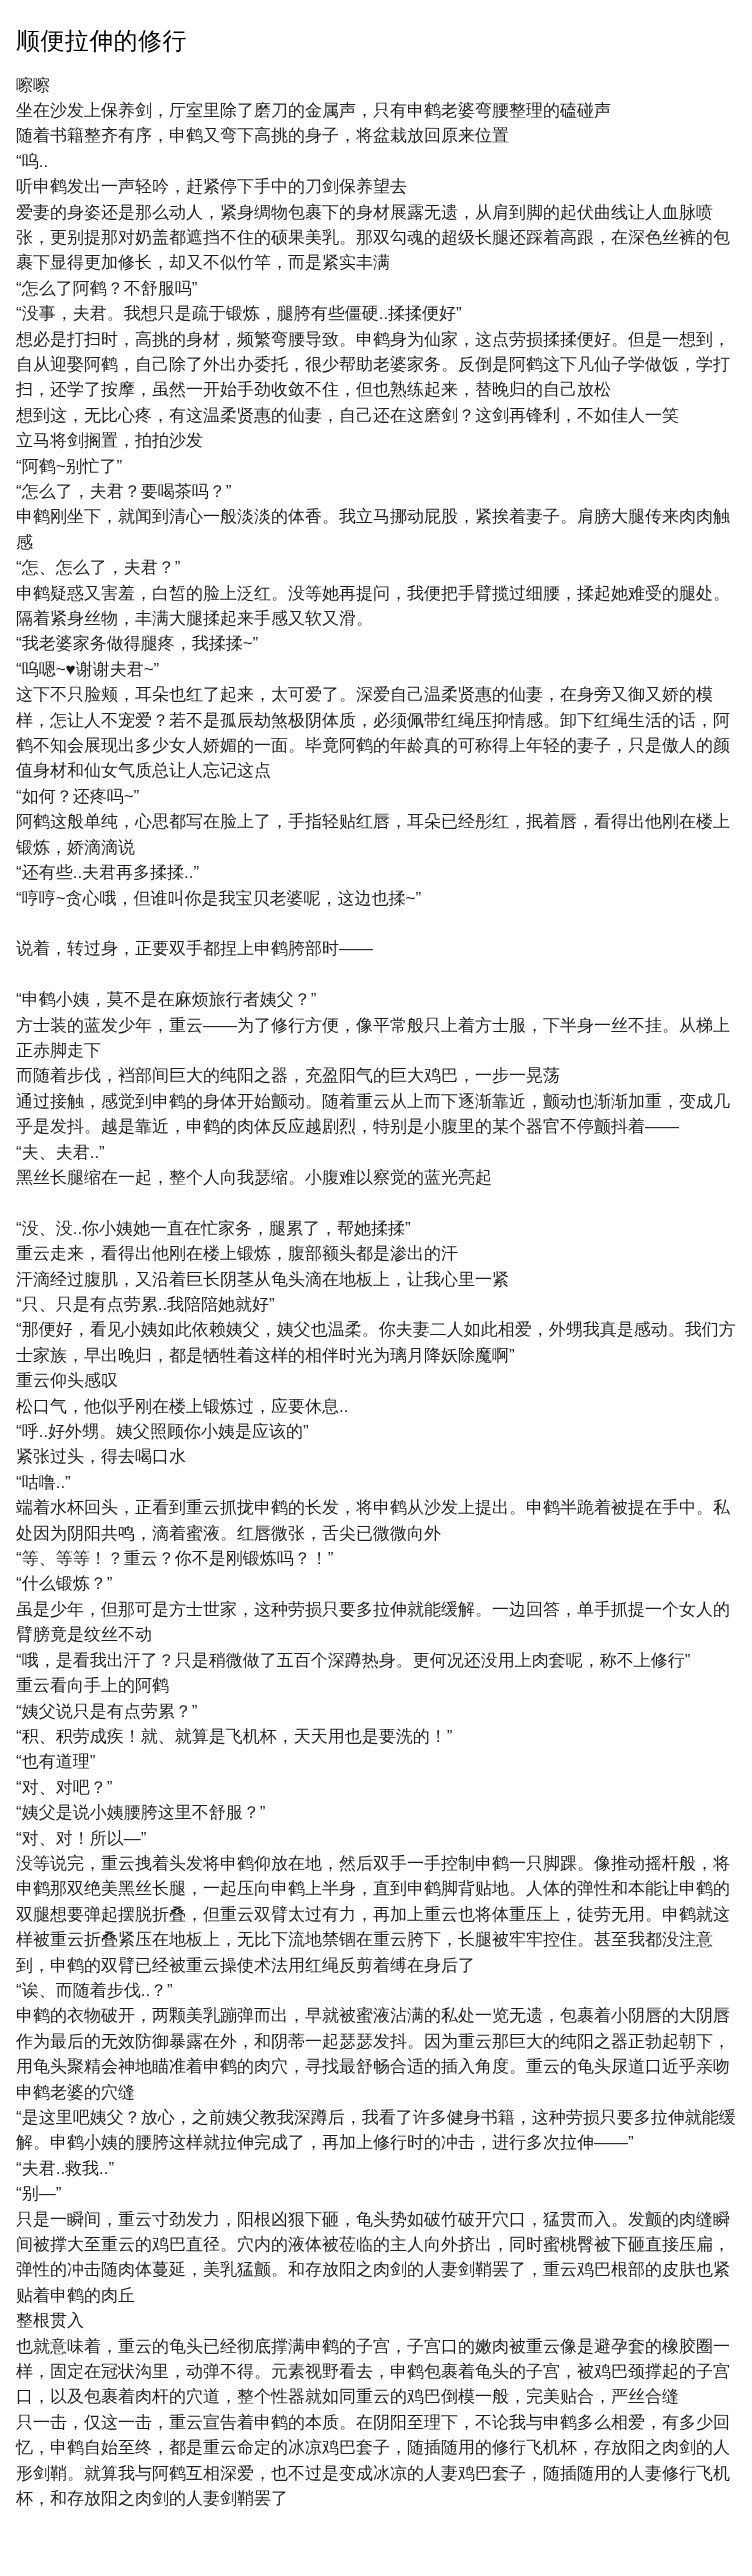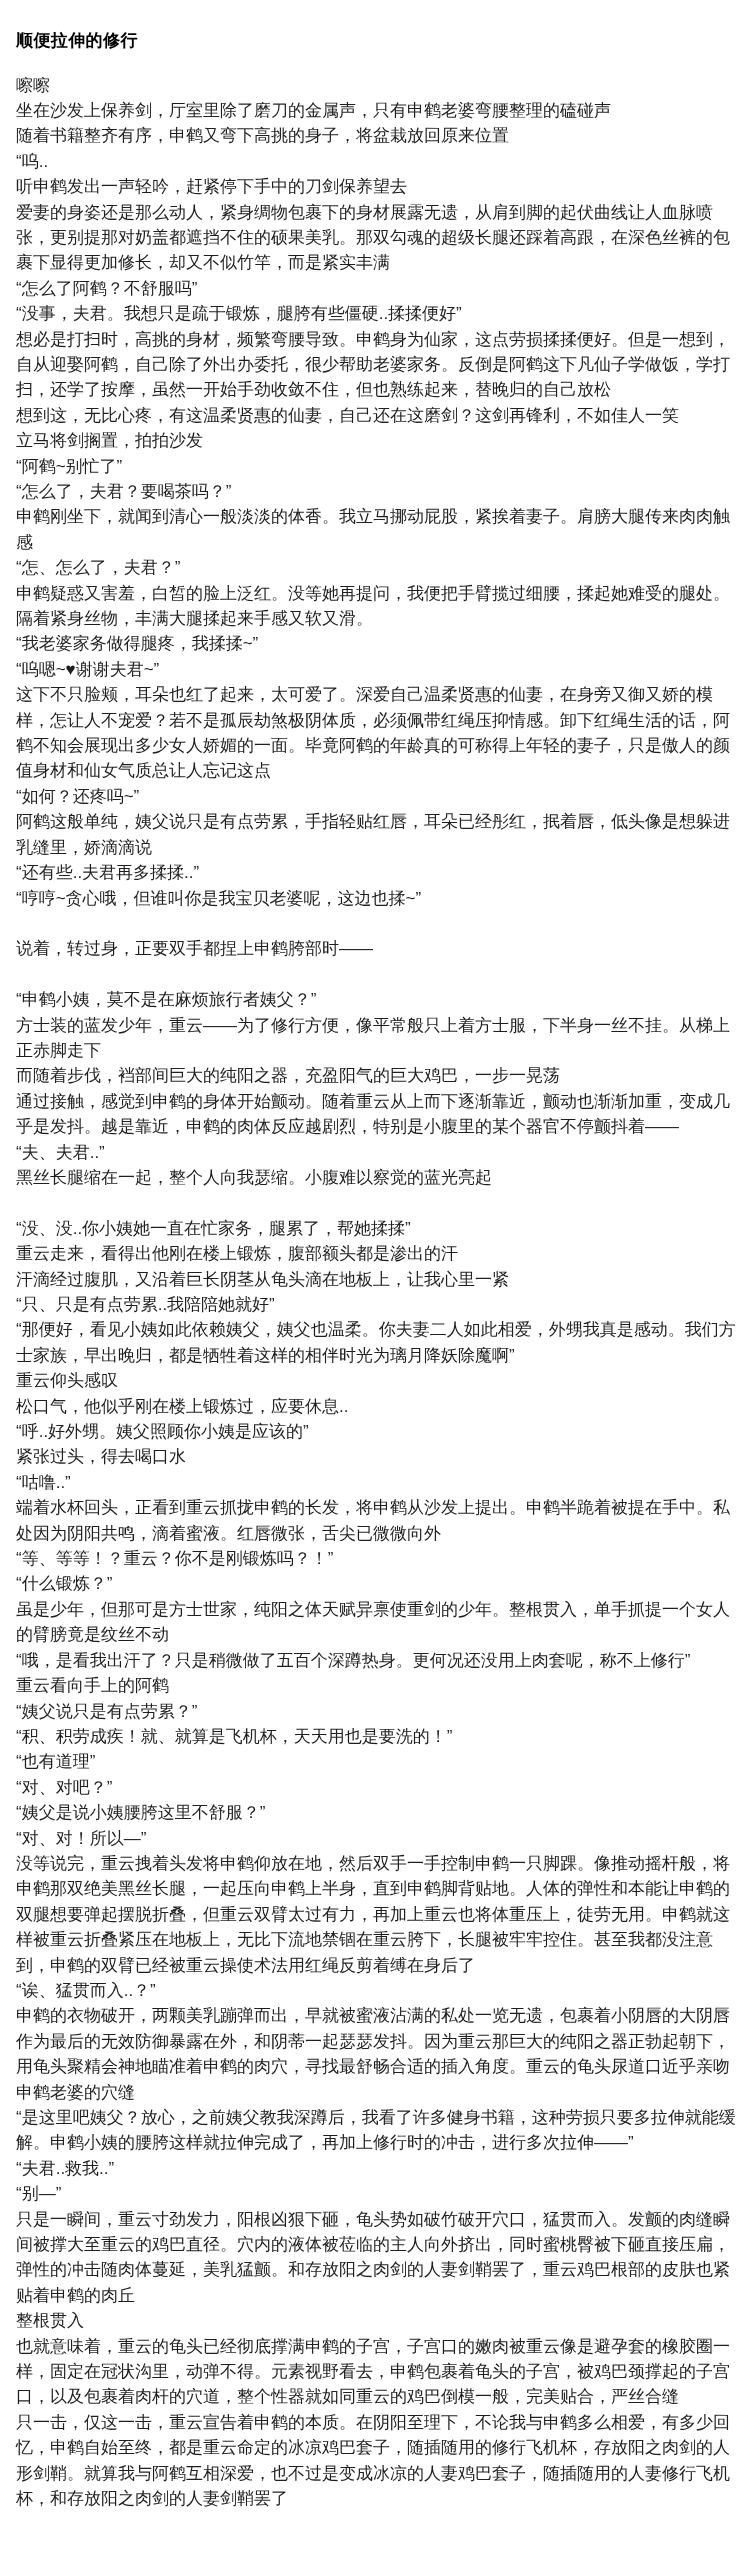--- a/index.html
+++ b/index.html
@@ -9,23 +9,23 @@
   }
   .page {
     width: 752px;
     box-sizing: border-box;
     padding: 28px 16px 23px 16px;
     background: #ffffff;
     font-family: "Liberation Sans", "DejaVu Sans", sans-serif;
   }
   h1.title {
     margin: 0 0 18.5px 0;
-    font-size: 17px;
+    font-size: 24px;
     line-height: 26px;
-    font-weight: 700;
+    font-weight: 400;
     color: #000000;
     letter-spacing: 0.4px;
   }
   .content p {
     margin: 0;
     font-size: 17px;
     line-height: 25.4px;
     min-height: 25.4px;
     color: #1f1f1f;
     font-weight: 400;
@@ -52,21 +52,21 @@
       <p>立马将剑搁置，拍拍沙发</p>
       <p>“阿鹤~别忙了”</p>
       <p>“怎么了，夫君？要喝茶吗？”</p>
       <p>申鹤刚坐下，就闻到清心一般淡淡的体香。我立马挪动屁股，紧挨着妻子。肩膀大腿传来肉肉触感</p>
       <p>“怎、怎么了，夫君？”</p>
       <p>申鹤疑惑又害羞，白皙的脸上泛红。没等她再提问，我便把手臂揽过细腰，揉起她难受的腿处。隔着紧身丝物，丰满大腿揉起来手感又软又滑。</p>
       <p>“我老婆家务做得腿疼，我揉揉~”</p>
       <p>“呜嗯~♥谢谢夫君~”</p>
       <p>这下不只脸颊，耳朵也红了起来，太可爱了。深爱自己温柔贤惠的仙妻，在身旁又御又娇的模样，怎让人不宠爱？若不是孤辰劫煞极阴体质，必须佩带红绳压抑情感。卸下红绳生活的话，阿鹤不知会展现出多少女人娇媚的一面。毕竟阿鹤的年龄真的可称得上年轻的妻子，只是傲人的颜值身材和仙女气质总让人忘记这点</p>
       <p>“如何？还疼吗~”</p>
-      <p>阿鹤这般单纯，姨父说只是有点劳累，手指轻贴红唇，耳朵已经彤红，抿着唇，低头像是想躲进乳缝里，娇滴滴说</p>
+      <p>阿鹤这般单纯，心思都写在脸上了，手指轻贴红唇，耳朵已经彤红，抿着唇，看得出他刚在楼上锻炼，娇滴滴说</p>
       <p>“还有些..夫君再多揉揉..”</p>
       <p>“哼哼~贪心哦，但谁叫你是我宝贝老婆呢，这边也揉~”</p>
       <p>&nbsp;</p>
       <p>说着，转过身，正要双手都捏上申鹤胯部时——</p>
       <p>&nbsp;</p>
       <p>“申鹤小姨，莫不是在麻烦旅行者姨父？”</p>
       <p>方士装的蓝发少年，重云——为了修行方便，像平常般只上着方士服，下半身一丝不挂。从梯上正赤脚走下</p>
       <p>而随着步伐，裆部间巨大的纯阳之器，充盈阳气的巨大鸡巴，一步一晃荡</p>
       <p>通过接触，感觉到申鹤的身体开始颤动。随着重云从上而下逐渐靠近，颤动也渐渐加重，变成几乎是发抖。越是靠近，申鹤的肉体反应越剧烈，特别是小腹里的某个器官不停颤抖着——</p>
       <p>“夫、夫君..”</p>
@@ -78,31 +78,31 @@
       <p>“只、只是有点劳累..我陪陪她就好”</p>
       <p>“那便好，看见小姨如此依赖姨父，姨父也温柔。你夫妻二人如此相爱，外甥我真是感动。我们方士家族，早出晚归，都是牺牲着这样的相伴时光为璃月降妖除魔啊”</p>
       <p>重云仰头感叹</p>
       <p>松口气，他似乎刚在楼上锻炼过，应要休息..</p>
       <p>“呼..好外甥。姨父照顾你小姨是应该的”</p>
       <p>紧张过头，得去喝口水</p>
       <p>“咕噜..”</p>
       <p>端着水杯回头，正看到重云抓拢申鹤的长发，将申鹤从沙发上提出。申鹤半跪着被提在手中。私处因为阴阳共鸣，滴着蜜液。红唇微张，舌尖已微微向外</p>
       <p>“等、等等！？重云？你不是刚锻炼吗？！”</p>
       <p>“什么锻炼？”</p>
-      <p>虽是少年，但那可是方士世家，纯阳之体天赋异禀使重剑的少年。整根贯入，单手抓提一个女人的臂膀竟是纹丝不动</p>
+      <p>虽是少年，但那可是方士世家，这种劳损只要多拉伸就能缓解。一边回答，单手抓提一个女人的臂膀竟是纹丝不动</p>
       <p>“哦，是看我出汗了？只是稍微做了五百个深蹲热身。更何况还没用上肉套呢，称不上修行”</p>
       <p>重云看向手上的阿鹤</p>
       <p>“姨父说只是有点劳累？”</p>
       <p>“积、积劳成疾！就、就算是飞机杯，天天用也是要洗的！”</p>
       <p>“也有道理”</p>
       <p>“对、对吧？”</p>
       <p>“姨父是说小姨腰胯这里不舒服？”</p>
       <p>“对、对！所以—”</p>
       <p>没等说完，重云拽着头发将申鹤仰放在地，然后双手一手控制申鹤一只脚踝。像推动摇杆般，将申鹤那双绝美黑丝长腿，一起压向申鹤上半身，直到申鹤脚背贴地。人体的弹性和本能让申鹤的双腿想要弹起摆脱折叠，但重云双臂太过有力，再加上重云也将体重压上，徒劳无用。申鹤就这样被重云折叠紧压在地板上，无比下流地禁锢在重云胯下，长腿被牢牢控住。甚至我都没注意到，申鹤的双臂已经被重云操使术法用红绳反剪着缚在身后了</p>
-      <p>“诶、猛贯而入..？”</p>
+      <p>“诶、而随着步伐..？”</p>
       <p>申鹤的衣物破开，两颗美乳蹦弹而出，早就被蜜液沾满的私处一览无遗，包裹着小阴唇的大阴唇作为最后的无效防御暴露在外，和阴蒂一起瑟瑟发抖。因为重云那巨大的纯阳之器正勃起朝下，用龟头聚精会神地瞄准着申鹤的肉穴，寻找最舒畅合适的插入角度。重云的龟头尿道口近乎亲吻申鹤老婆的穴缝</p>
       <p>“是这里吧姨父？放心，之前姨父教我深蹲后，我看了许多健身书籍，这种劳损只要多拉伸就能缓解。申鹤小姨的腰胯这样就拉伸完成了，再加上修行时的冲击，进行多次拉伸——”</p>
       <p>“夫君..救我..”</p>
       <p>“别—”</p>
       <p>只是一瞬间，重云寸劲发力，阳根凶狠下砸，龟头势如破竹破开穴口，猛贯而入。发颤的肉缝瞬间被撑大至重云的鸡巴直径。穴内的液体被莅临的主人向外挤出，同时蜜桃臀被下砸直接压扁，弹性的冲击随肉体蔓延，美乳猛颤。和存放阳之肉剑的人妻剑鞘罢了，重云鸡巴根部的皮肤也紧贴着申鹤的肉丘</p>
       <p>整根贯入</p>
       <p>也就意味着，重云的龟头已经彻底撑满申鹤的子宫，子宫口的嫩肉被重云像是避孕套的橡胶圈一样，固定在冠状沟里，动弹不得。元素视野看去，申鹤包裹着龟头的子宫，被鸡巴颈撑起的子宫口，以及包裹着肉杆的穴道，整个性器就如同重云的鸡巴倒模一般，完美贴合，严丝合缝</p>
       <p>只一击，仅这一击，重云宣告着申鹤的本质。在阴阳至理下，不论我与申鹤多么相爱，有多少回忆，申鹤自始至终，都是重云命定的冰凉鸡巴套子，随插随用的修行飞机杯，存放阳之肉剑的人形剑鞘。就算我与阿鹤互相深爱，也不过是变成冰凉的人妻鸡巴套子，随插随用的人妻修行飞机杯，和存放阳之肉剑的人妻剑鞘罢了</p>
     </div>
 </div>

